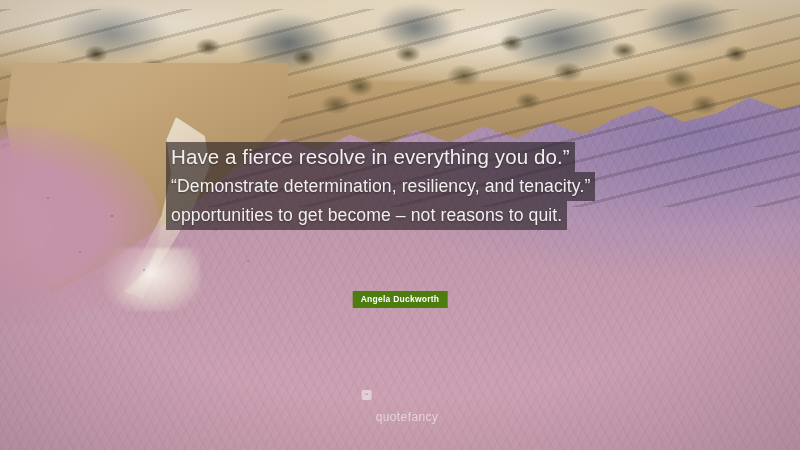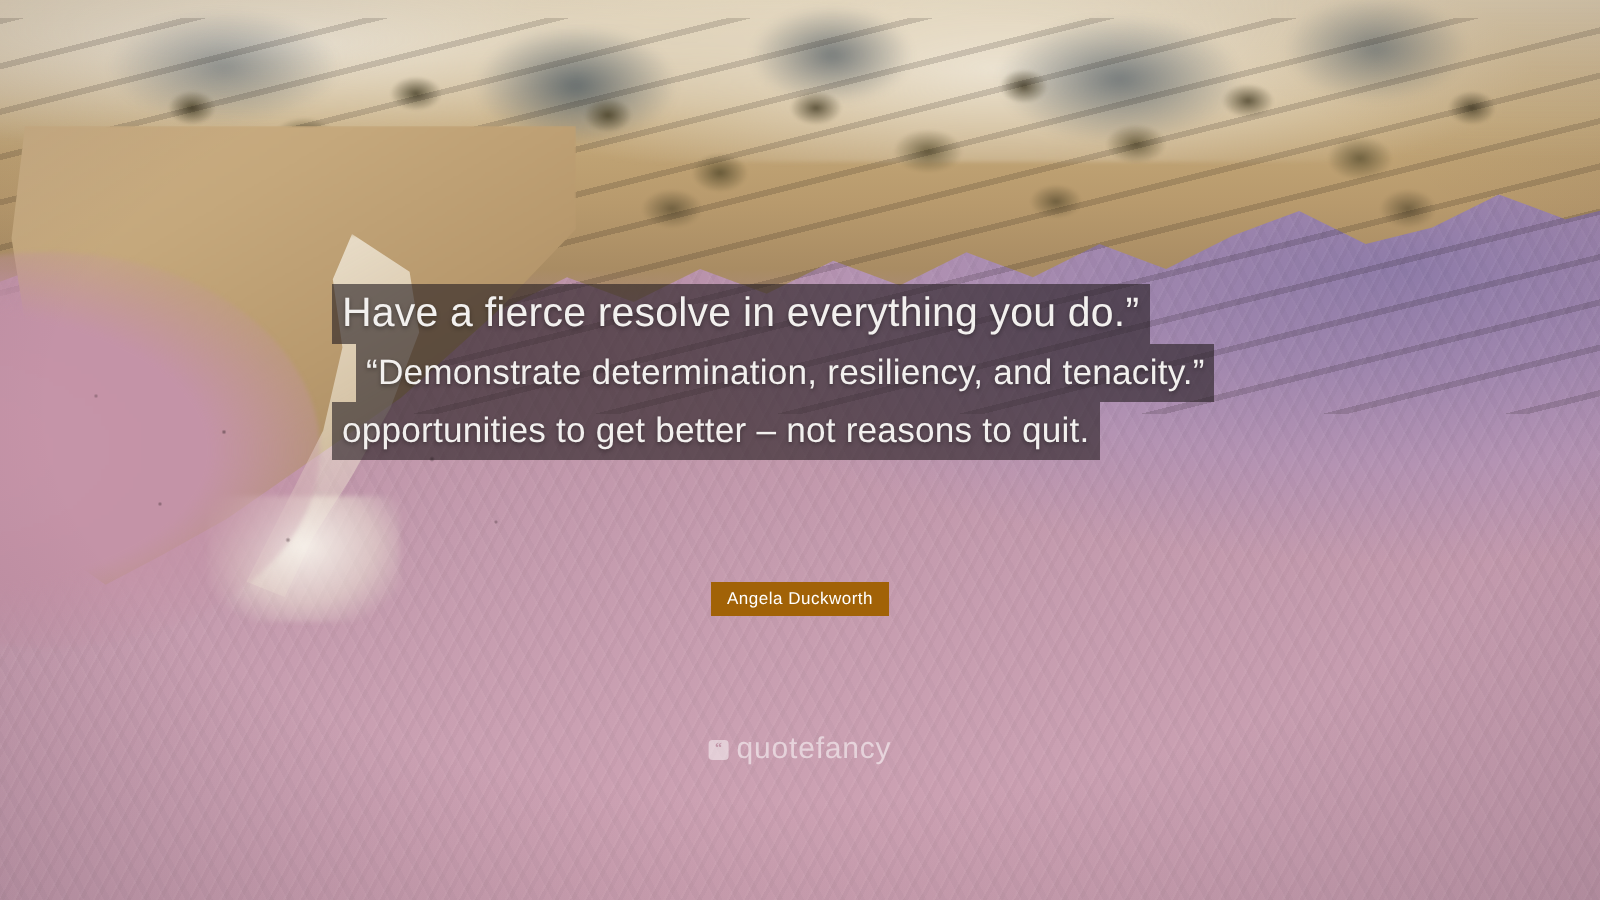--- a/index.html
+++ b/index.html
@@ -232,36 +232,36 @@
   .q-line.first {
     font-size: 20.5px;
     line-height: 27px;
     margin-left: 0;
   }
   .q-line.rest {
     font-size: 17.6px;
     line-height: 26px;
   }
   .q-line.indent {
-    margin-left: 12px;
+    margin-left: 0;
   }
 
   
   .author-badge {
     position: absolute;
     left: 50%;
     top: 291px;
     transform: translateX(-50%);
-    background: #a16207;
+    background: #4d7c0f;
     color: #ffffff;
     font-size: 8.5px;
     letter-spacing: 0.25px;
     padding: 3px 8px 4px 8px;
     white-space: nowrap;
-    font-weight: 400;
+    font-weight: 700;
   }
 
   
   .watermark {
     position: absolute;
     left: 50%;
     top: 366px;
     transform: translateX(-50%);
     display: flex;
     align-items: center;
@@ -277,23 +277,24 @@
     align-items: center;
     justify-content: center;
     font-size: 7px;
     line-height: 1;
     color: #c08fa4;
     font-weight: 700;
     font-family: "Liberation Serif", serif;
   }
   .wm-text {
     color: rgba(255,255,255,0.86);
-    font-size: 15px;
+    font-size: 12px;
     letter-spacing: 0.4px;
     font-weight: 400;
+    margin-top: 44px;
   }
 </style>
 </head>
 <body>
 
 <div class="wallpaper">
 
   <div class="photo">
     <div class="water-base"></div>
     <div class="water-ripple"></div>
@@ -306,21 +307,21 @@
     <div class="beach-edge"></div>
     <div class="salt-patch"></div>
     <div class="left-bay"></div>
     <div class="specks"></div>
     <div class="photo-grade"></div>
   </div>
 
   <div class="quote-block">
     <span class="q-line first">Have a fierce resolve in everything you do.”</span>
     <span class="q-line rest indent">“Demonstrate determination, resiliency, and tenacity.”</span>
-    <span class="q-line rest">opportunities to get better – not reasons to quit.</span>
+    <span class="q-line rest">opportunities to get become – not reasons to quit.</span>
   </div>
 
   <div class="author-badge">
     <span>Angela Duckworth</span>
   </div>
 
   <div class="watermark">
     <span class="wm-icon">“</span>
     <span class="wm-text">quotefancy</span>
   </div>

